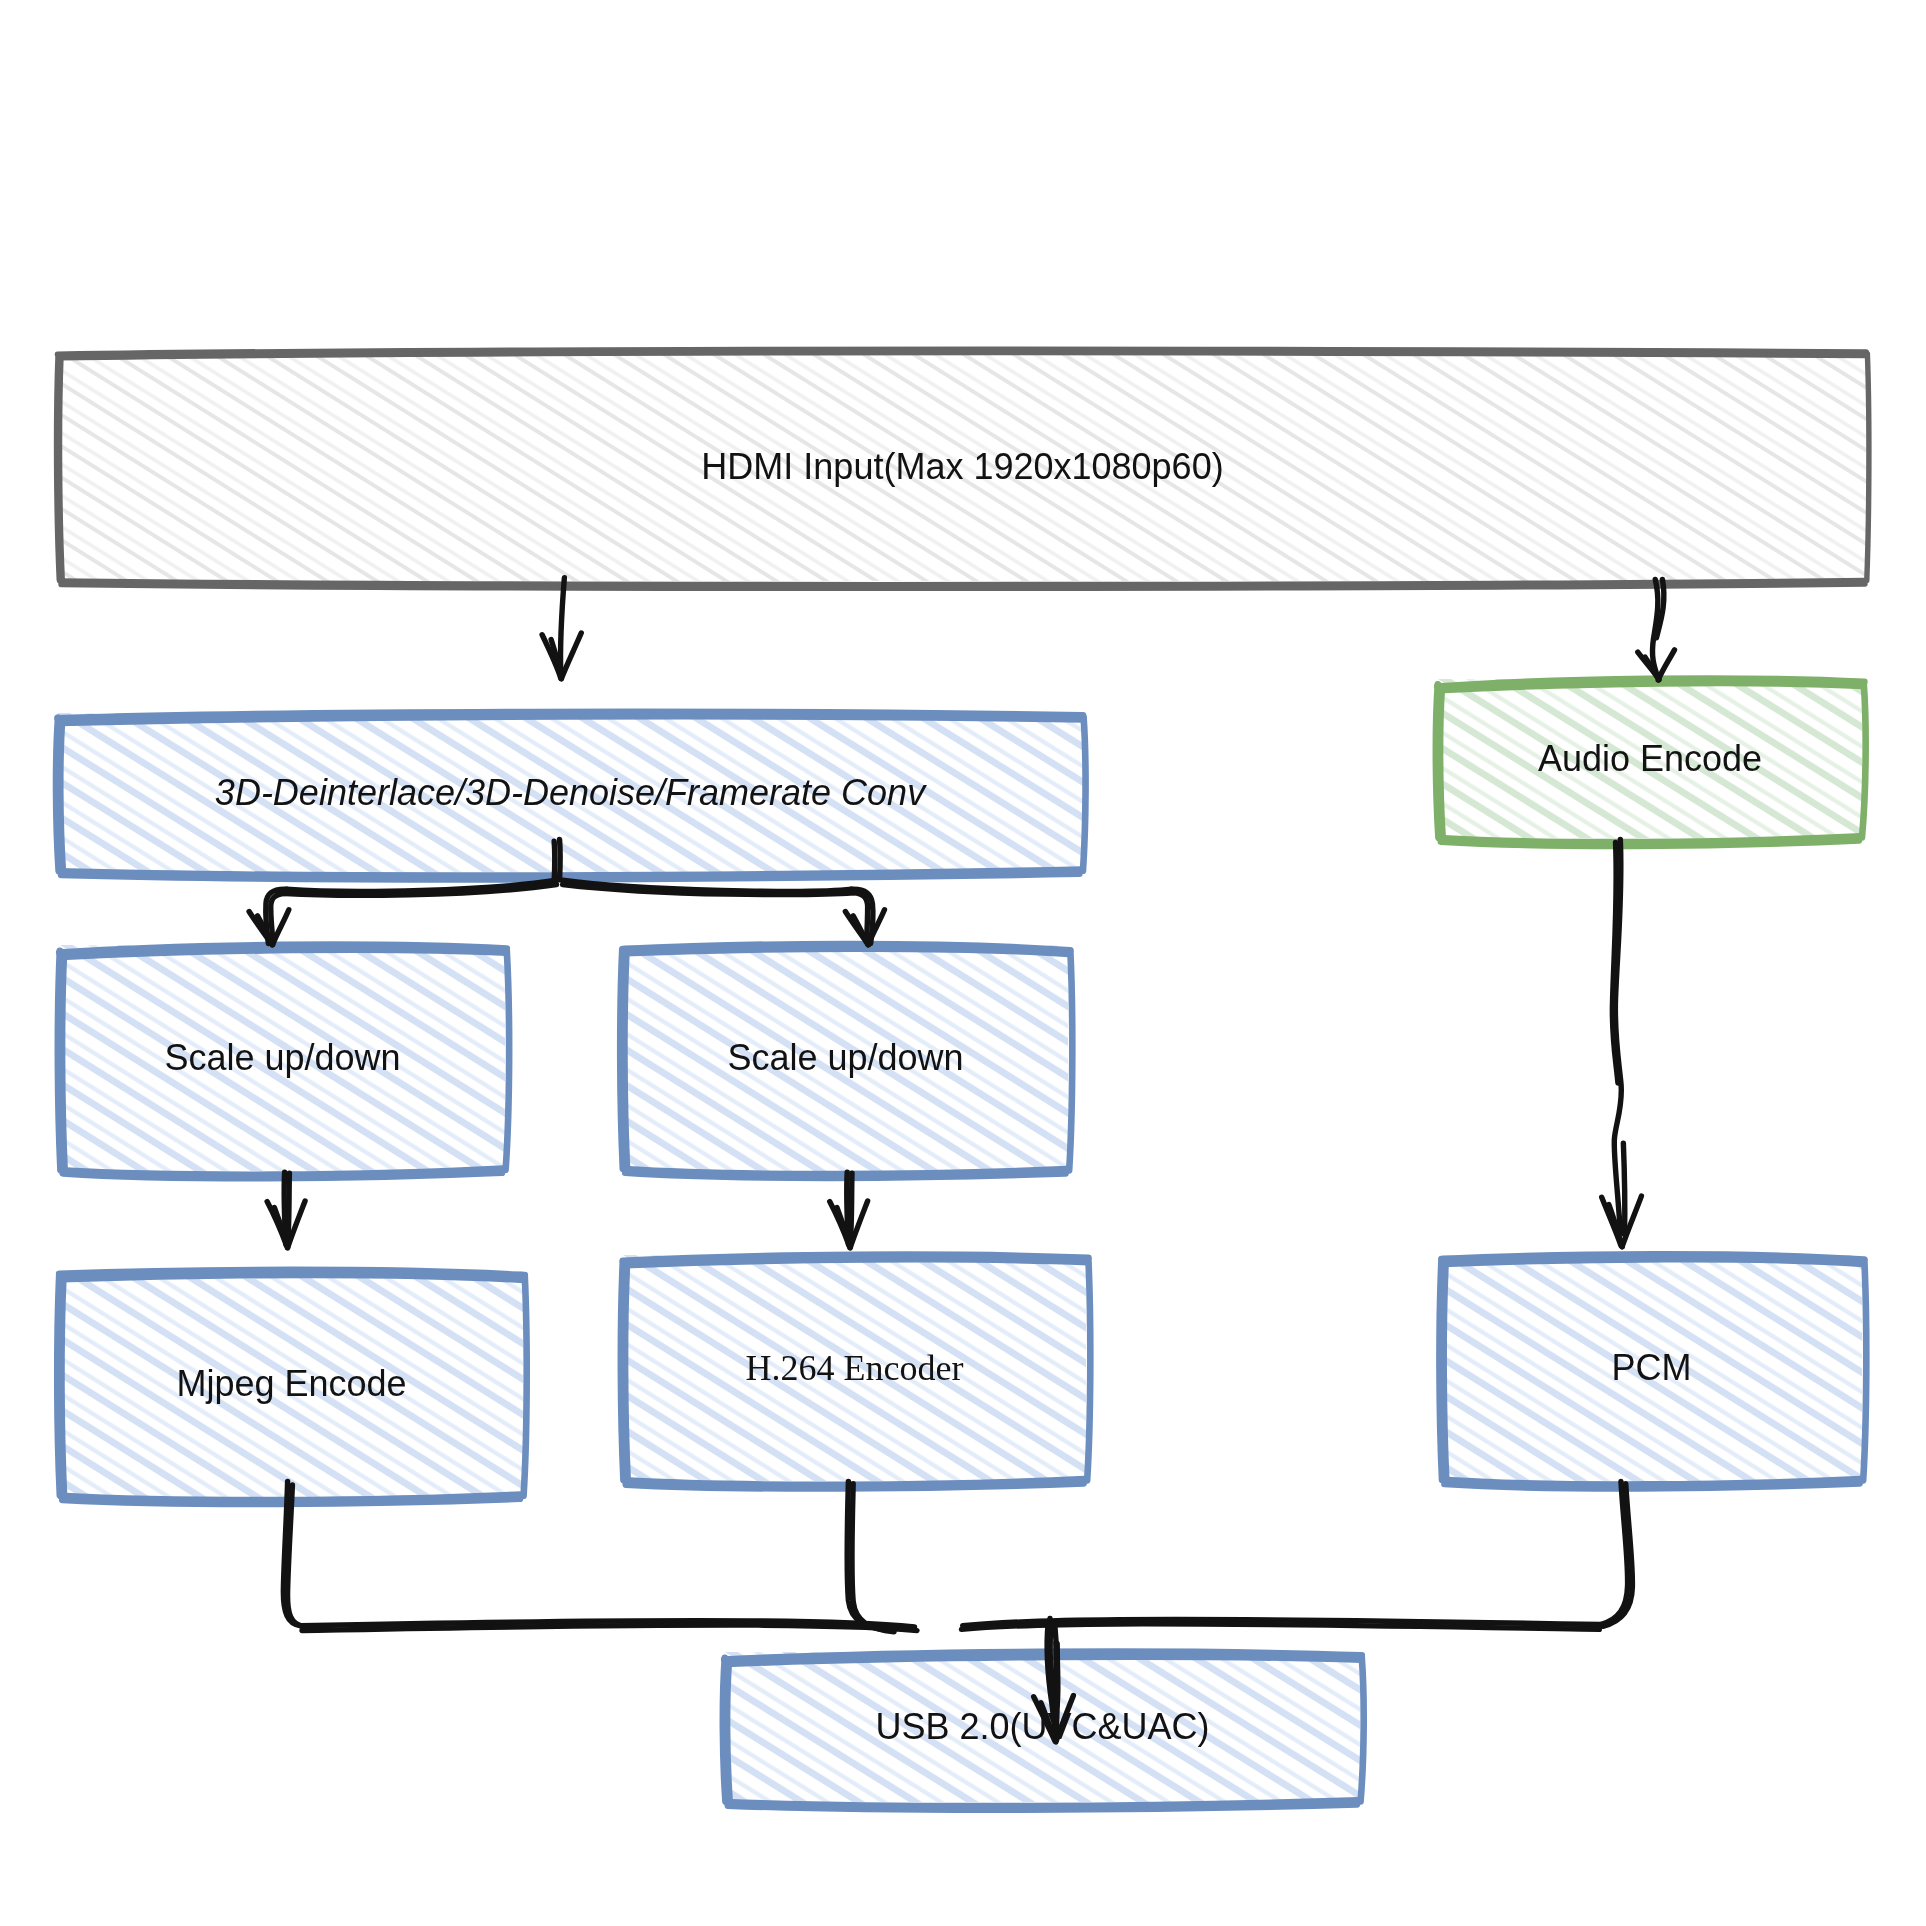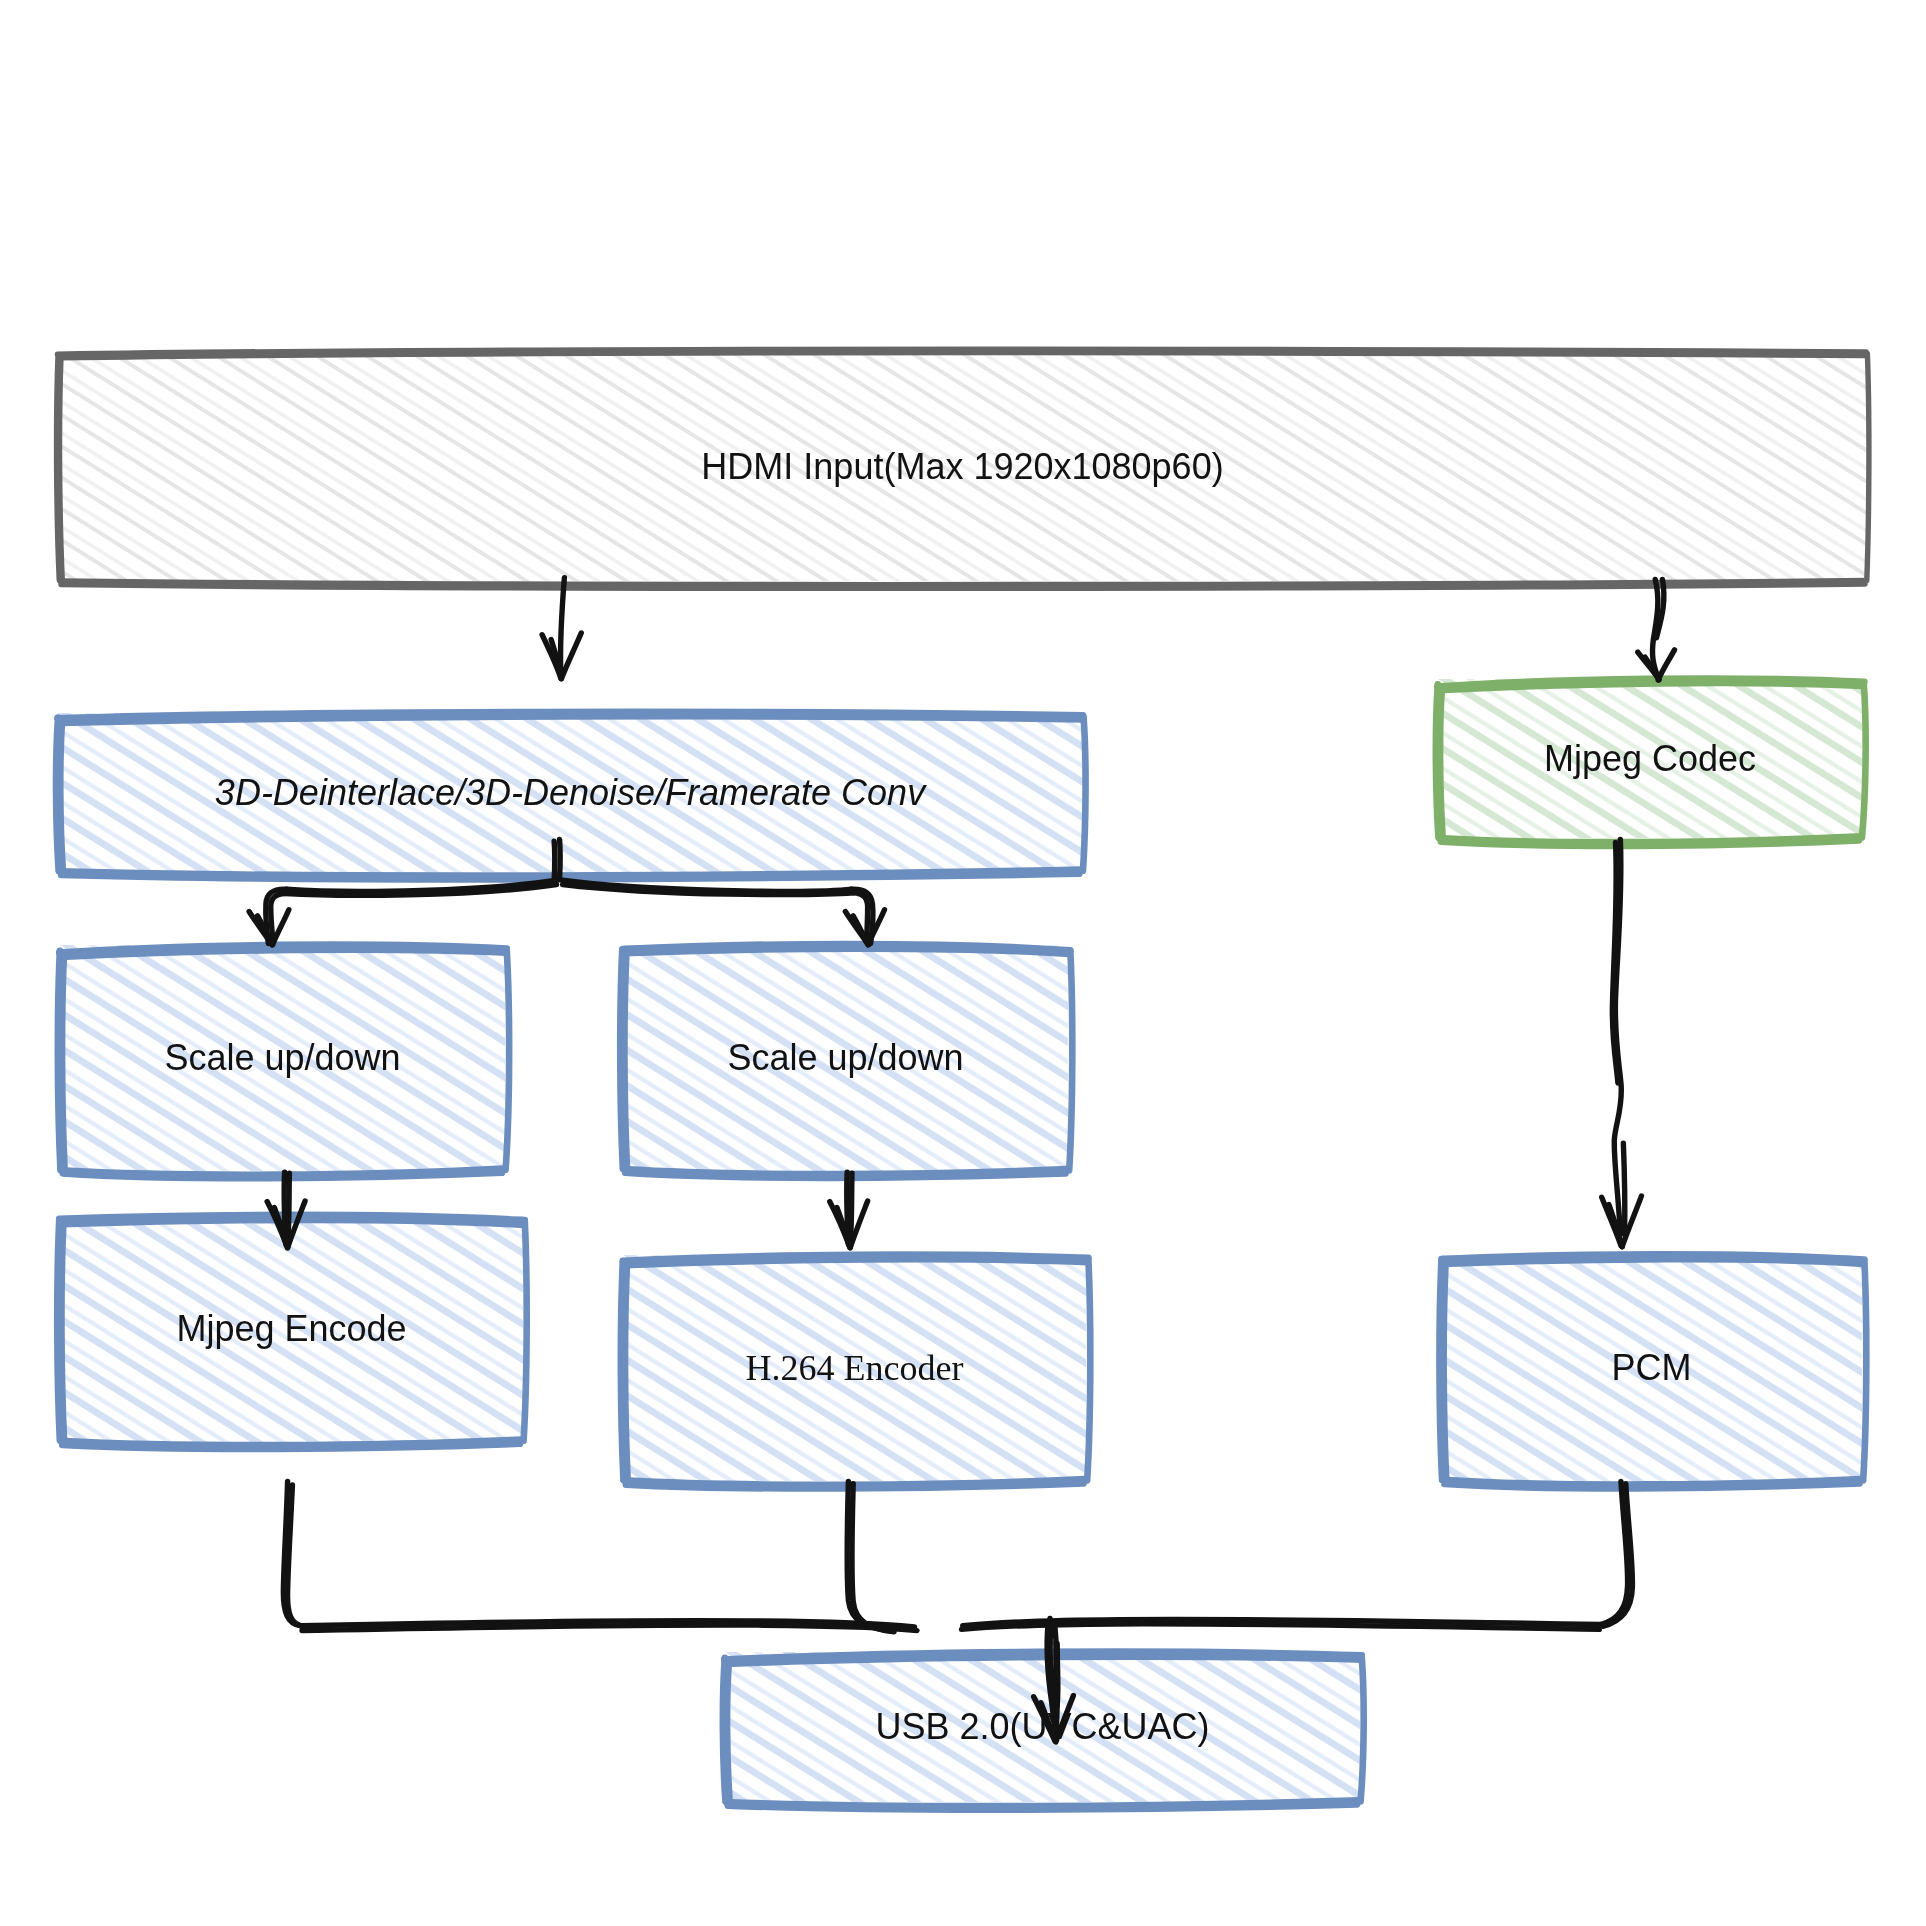--- a/index.html
+++ b/index.html
@@ -127,21 +127,21 @@
           <path d="M12 26 C 200 12, 520 8, 722 18"></path>
           <path d="M16 32 C 240 20, 540 16, 720 25"></path>
           <path d="M721 21 C 726 90, 725 200, 718 277"></path>
           <path d="M716 275 C 500 286, 200 289, 15 278"></path>
           <path d="M713 282 C 480 293, 190 295, 18 284"></path>
           <path d="M14 277 C 9 200, 8 90, 13 22"></path>
           <path d="M21 276 C 16 198, 15 92, 20 26"></path>
         </g>
       </svg>
     </div>
-    <div class="label">Mjpeg Codec</div>
+    <div class="label">Audio Encode</div>
   </div>
 
   <div class="node" id="n-sl" style="left:60px;top:945px;width:445px;height:226px;">
     <div class="hatch">
       <svg viewBox="0 0 740 375" preserveAspectRatio="none">
         <rect width="740" height="375" fill="url(#hb1)"></rect>
       </svg>
     </div>
     <div class="frame">
       <svg viewBox="0 0 768 403" preserveAspectRatio="none">
@@ -174,21 +174,21 @@
           <path d="M751 385 C 520 395, 210 397, 14 385"></path>
           <path d="M749 392 C 500 401, 200 403, 17 391"></path>
           <path d="M13 384 C 8 280, 7 130, 12 21"></path>
           <path d="M20 383 C 15 278, 14 132, 19 25"></path>
         </g>
       </svg>
     </div>
     <div class="label">Scale up/down</div>
   </div>
 
-  <div class="node" id="n-mj" style="left:60px;top:1216px;width:463px;height:226px;text-decoration:underline;">
+  <div class="node" id="n-mj" style="left:60px;top:1271px;width:463px;height:226px;text-decoration:underline;">
     <div class="hatch">
       <svg viewBox="0 0 770 375" preserveAspectRatio="none">
         <rect width="770" height="375" fill="url(#hb1)"></rect>
       </svg>
     </div>
     <div class="frame">
       <svg viewBox="0 0 798 403" preserveAspectRatio="none">
         <g fill="none" stroke="#6c8ebf" stroke-width="11" stroke-linecap="round" stroke-linejoin="round">
           <path d="M12 18 C 230 10, 560 8, 786 20"></path>
           <path d="M16 27 C 270 18, 580 16, 784 28"></path>

